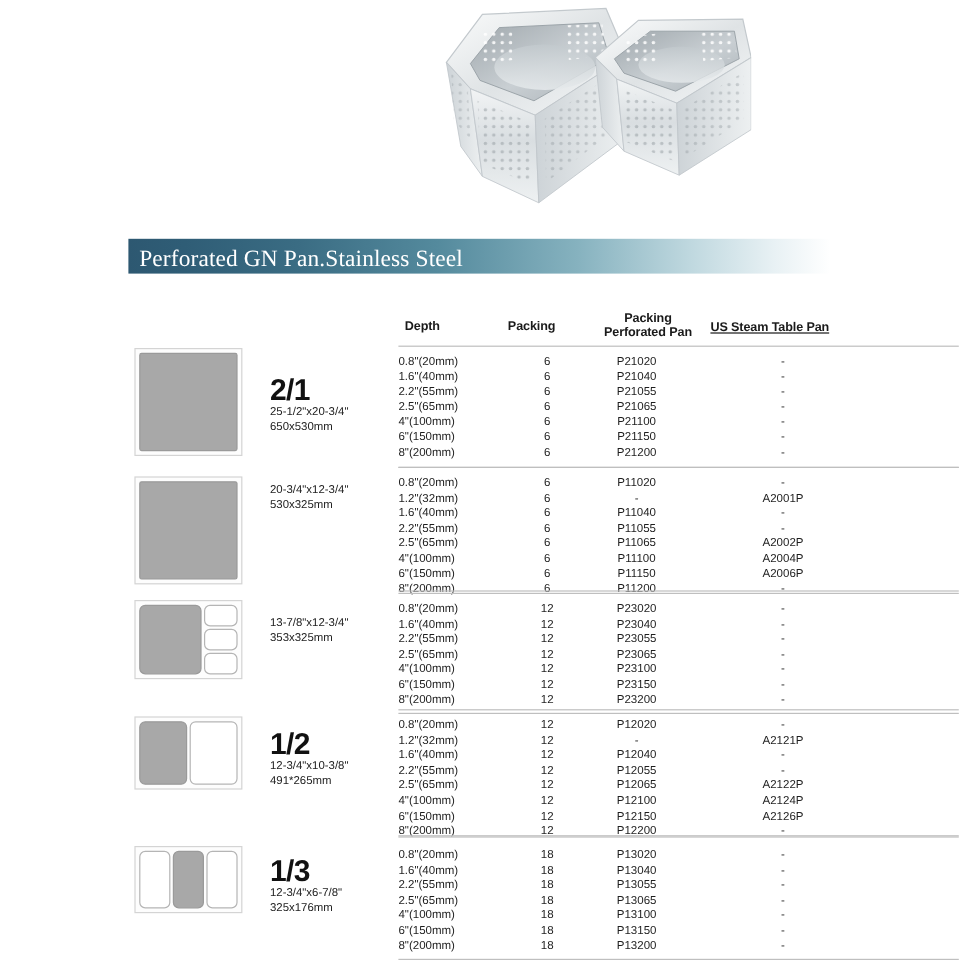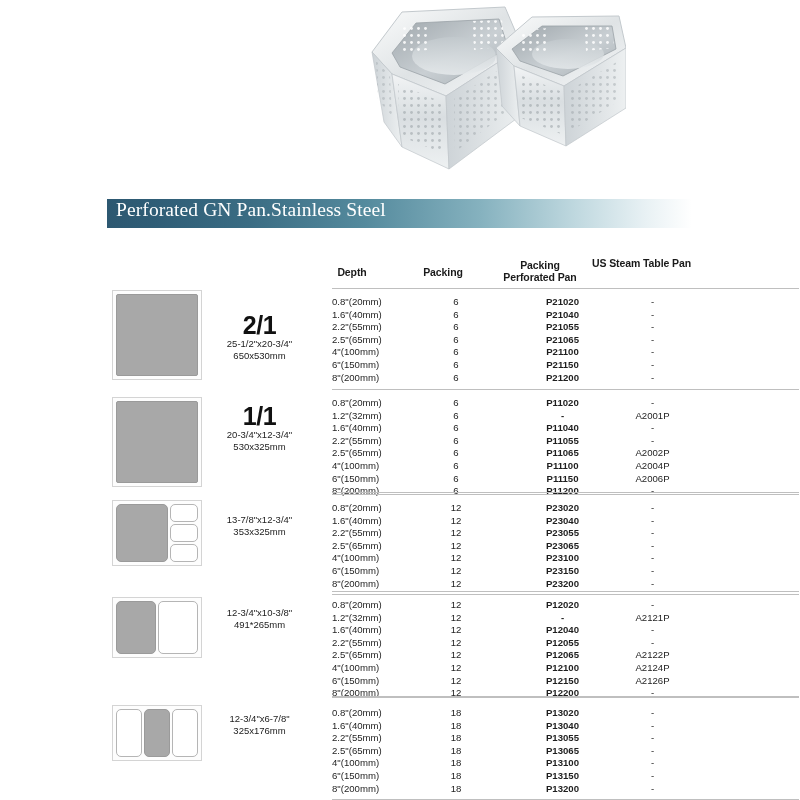--- a/index.html
+++ b/index.html
@@ -19,21 +19,21 @@
   }
   .hero-svg { position: absolute; left: 296px; top: 4px; }
 
   
   .banner {
     position: absolute; left: 107px; top: 199px;
     width: 585px; height: 29px;
     background: linear-gradient(to right,
         #2d5871 0%, #2f5d76 8%, #3a6c83 24%, #548a9d 44%,
         #86b2bf 64%, #bfd8df 80%, #e8f1f4 92%, #ffffff 100%);
-    display: flex; align-items: flex-start;
+    display: flex; align-items: flex-end;
   }
   .banner-title {
     font-family: "Liberation Serif", serif;
     font-size: 19.5px;
     color: #ffffff;
     padding-left: 9px;
     letter-spacing: .1px;
     white-space: nowrap;
   }
 
@@ -43,21 +43,21 @@
   }
   .th {
     position: absolute; top: 0;
     font-size: 10.5px; font-weight: bold; color: #1a1a1a;
     text-align: center; line-height: 11.5px;
     letter-spacing: -.1px;
   }
   .th-depth   { left: 200px; width: 90px; top: 9px; }
   .th-packing { left: 296px; width: 80px; top: 9px; }
   .th-euro    { left: 378px; width: 110px; top: 2px; }
-  .th-us      { left: 472px; width: 125px; top: 0; }
+  .th-us      { left: 472px; width: 125px; top: 10px; text-decoration: underline; }
 
   
   .block { position: absolute; left: 107px; width: 585px; }
   .rule {
     position: absolute; left: 225px; width: 467px; height: 0;
     border-top: 1px solid #bfbfbf;
   }
 
   
   .thumb { position: absolute; left: 5px; }
@@ -71,38 +71,38 @@
   .cell {
     border: 1px solid #b5b5b5;
     border-radius: 5px;
     background: #ffffff;
   }
   .cell.filled { background: #a8a8a8; border-color: #9a9a9a; }
   .cell.sq { border-radius: 2px; }
   .col-stack { display: flex; flex-direction: column; gap: 2px; }
 
   
-  .labelcol { position: absolute; left: 100px; width: 105px; text-align: center; }
+  .labelcol { position: absolute; left: 118px; width: 105px; }
   .fraction {
     font-size: 25px; font-weight: bold; color: #111;
     line-height: 26px; letter-spacing: -.5px;
   }
   .dim { font-size: 9.5px; color: #222; line-height: 12px; white-space: nowrap; }
 
   
   .rows { position: absolute; left: 200px; top: 0; width: 400px; }
   .row { position: relative; height: 12.6px; }
   .c {
     position: absolute; top: 0;
     font-size: 9.6px; color: #1e1e1e; line-height: 12.6px;
     white-space: nowrap;
   }
   .c-depth   { left: 25px;  width: 95px; text-align: left; }
   .c-packing { left: 118px; width: 62px; text-align: center; }
-  .c-euro    { left: 208px; width: 95px; text-align: center; font-weight: bold; }
+  .c-euro    { left: 176px; width: 95px; text-align: center; }
   .c-us      { left: 293px; width: 105px; text-align: center; }
 </style>
 </head>
 <body>
 
 <div class="page">
 
   <div class="hero">
     <svg class="hero-svg" width="330" height="185" viewBox="0 0 330 185">
       <defs>
@@ -246,21 +246,20 @@
         <div class="rule" style="top: 99px;"></div>
       </div>
       <div class="block" style="top: 393px;">
         <div class="rule" style="top: -4px;"></div>
         <div class="thumb" style="top: 4px;">
           <div class="frame">
             <div class="cell filled sq" style="width: 82px; height: 82px;"></div>
           </div>
         </div>
         <div class="labelcol" style="top: 10px;">
-          <div class="fraction">1/1</div>
           <div class="dim">20-3/4"x12-3/4"</div>
           <div class="dim">530x325mm</div>
         </div>
         <div class="rows" style="top: 4px;">
           <div class="row">
             <div class="c c-depth">0.8"(20mm)</div>
             <div class="c c-packing">6</div>
             <div class="c c-euro">P11020</div>
             <div class="c c-us">-</div>
           </div>
@@ -373,20 +372,21 @@
       </div>
       <div class="block" style="top: 595px;">
         <div class="rule" style="top: -4px;"></div>
         <div class="thumb" style="top: 2px;">
           <div class="frame">
             <div class="cell filled" style="width: 40px; height: 53px;"></div>
             <div class="cell" style="width: 40px; height: 53px;"></div>
           </div>
         </div>
         <div class="labelcol" style="top: 12px;">
+          <div class="fraction">1/2</div>
           <div class="dim">12-3/4"x10-3/8"</div>
           <div class="dim">491*265mm</div>
         </div>
         <div class="rows" style="top: 4px;">
           <div class="row">
             <div class="c c-depth">0.8"(20mm)</div>
             <div class="c c-packing">12</div>
             <div class="c c-euro">P12020</div>
             <div class="c c-us">-</div>
           </div>
@@ -438,20 +438,21 @@
       <div class="block" style="top: 703px;">
         <div class="rule" style="top: -6px;"></div>
         <div class="thumb" style="top: 2px;">
           <div class="frame">
             <div class="cell" style="width: 26px; height: 48px;"></div>
             <div class="cell filled" style="width: 26px; height: 48px;"></div>
             <div class="cell" style="width: 26px; height: 48px;"></div>
           </div>
         </div>
         <div class="labelcol" style="top: 10px;">
+          <div class="fraction">1/3</div>
           <div class="dim">12-3/4"x6-7/8"</div>
           <div class="dim">325x176mm</div>
         </div>
         <div class="rows" style="top: 4px;">
           <div class="row">
             <div class="c c-depth">0.8"(20mm)</div>
             <div class="c c-packing">18</div>
             <div class="c c-euro">P13020</div>
             <div class="c c-us">-</div>
           </div>

